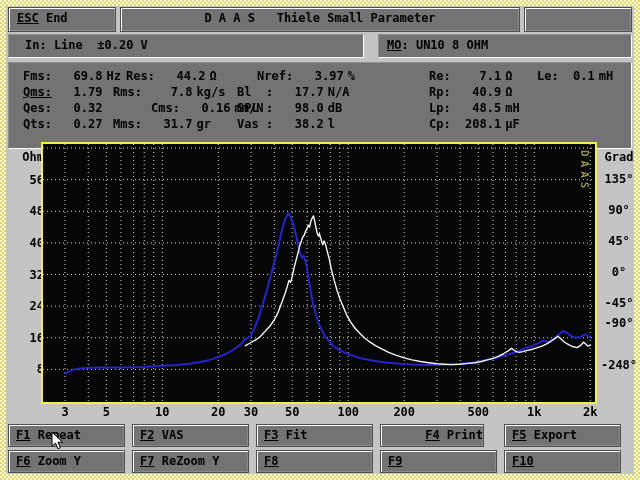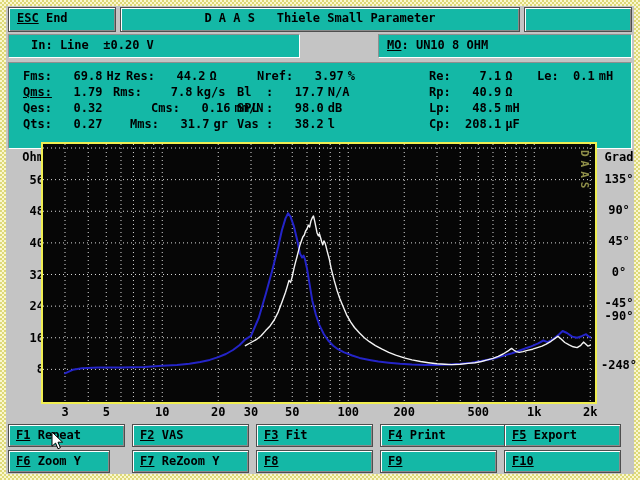--- a/index.html
+++ b/index.html
@@ -5,30 +5,30 @@
   html,body{margin:0;padding:0;}
   body{
     width:640px;height:480px;position:relative;overflow:hidden;
     font-family:"DejaVu Sans Mono","Liberation Mono",monospace;
     font-weight:bold;color:#000;
     background-color:#f7f3bd;
     background-image:conic-gradient(#ddd878 25%, #faf7cf 25% 50%, #ddd878 50% 75%, #faf7cf 75%);
     background-size:4px 4px;
   }
   .screen{position:absolute;left:6px;top:6px;width:628px;height:468px;background:#c4c4c4;}
-  .box{position:absolute;background:#14b8a6;box-sizing:border-box;}
+  .box{position:absolute;background:#737373;box-sizing:border-box;}
   .raised{border:1px solid #4e4e4e;box-shadow:inset 1px 1px 0 #ffffff, inset -1px -1px 0 #8a8a8a;}
   .sunken{border:1px solid;border-color:#8f8f8f #ffffff #ffffff #8f8f8f;}
   .u{text-decoration:underline;}
   .txt{font-size:12px;line-height:21px;white-space:pre;}
   
   .esc-box{left:2px;top:1px;width:108px;height:25px;padding-left:8px;}
   .title-box{left:114px;top:1px;width:400px;height:25px;text-align:center;}
   .spacer-box{left:518px;top:1px;width:108px;height:25px;}
-  .in-box{left:2px;top:28px;width:292px;height:24px;padding-left:22px;line-height:20px;}
+  .in-box{left:2px;top:28px;width:356px;height:24px;padding-left:16px;line-height:20px;}
   .mo-box{left:372px;top:28px;width:254px;height:24px;padding-left:8px;line-height:20px;}
   
   .param-box{left:2px;top:56px;width:624px;height:87px;}
   .prow{position:absolute;left:0;width:100%;height:16px;font-size:12px;line-height:16px;}
   .pcell{position:absolute;top:0;white-space:pre;}
   .plbl,.pval,.punit{display:inline-block;white-space:pre;}
   .pval{text-align:right;}
   .punit{padding-left:4px;}
   
   .plot{position:absolute;left:35px;top:136px;width:552px;height:258px;background:#060606;border:2px solid #f0ee52;}
@@ -69,21 +69,21 @@
         <div class="pcell" style="left: 420px;"><span class="plbl" style="width: 4ch;">Rp:</span><span class="pval" style="width: 6ch;">40.9</span><span class="punit">Ω</span></div>
       </div>
       <div class="prow" style="top: 37px;">
         <div class="pcell" style="left: 14px;"><span class="plbl" style="width: 5ch;">Qes:</span><span class="pval" style="width: 6ch;">0.32</span><span class="punit"></span></div>
         <div class="pcell" style="left: 134px; margin-left: 8px;"><span class="plbl" style="width: 5ch;">Cms:</span><span class="pval" style="width: 6ch;">0.16</span><span class="punit">mm/N</span></div>
         <div class="pcell" style="left: 228px;"><span class="plbl" style="width: 6ch;">SPL :</span><span class="pval" style="width: 6ch;">98.0</span><span class="punit">dB</span></div>
         <div class="pcell" style="left: 420px;"><span class="plbl" style="width: 4ch;">Lp:</span><span class="pval" style="width: 6ch;">48.5</span><span class="punit">mH</span></div>
       </div>
       <div class="prow" style="top: 53px;">
         <div class="pcell" style="left: 14px;"><span class="plbl" style="width: 5ch;">Qts:</span><span class="pval" style="width: 6ch;">0.27</span><span class="punit"></span></div>
-        <div class="pcell" style="left: 121px;"><span class="plbl" style="width: 5ch;">Mms:</span><span class="pval" style="width: 6ch;">31.7</span><span class="punit">gr</span></div>
+        <div class="pcell" style="left: 104px;"><span class="plbl" style="width: 5ch;">Mms:</span><span class="pval" style="width: 6ch;">31.7</span><span class="punit">gr</span></div>
         <div class="pcell" style="left: 228px;"><span class="plbl" style="width: 6ch;">Vas :</span><span class="pval" style="width: 6ch;">38.2</span><span class="punit">l</span></div>
         <div class="pcell" style="left: 420px;"><span class="plbl" style="width: 4ch;">Cp:</span><span class="pval" style="width: 6ch;">208.1</span><span class="punit">µF</span></div>
       </div>
     </div>
 
   <div id="chartArea">
     <div class="axhead ytick" style="left:0;top:144px;">Ohm</div>
     <div class="axhead" style="left:594px;top:144px;width:38px;text-align:center;">Grad</div>
     <div id="yticks">
         <div class="ytick" style="left: 0px; top: 166.632px;">56</div>
@@ -93,21 +93,21 @@
         <div class="ytick" style="left: 0px; top: 293.128px;">24</div>
         <div class="ytick" style="left: 0px; top: 324.752px;">16</div>
         <div class="ytick" style="left: 0px; top: 356.376px;">8</div>
       </div>
     <div id="gticks">
         <div class="gtick" style="left: 594px; top: 165.999px;">135°</div>
         <div class="gtick" style="left: 594px; top: 196.999px;">90°</div>
         <div class="gtick" style="left: 594px; top: 228px;">45°</div>
         <div class="gtick" style="left: 594px; top: 259px;">0°</div>
         <div class="gtick" style="left: 594px; top: 290px;">-45°</div>
-        <div class="gtick" style="left: 594px; top: 303px;">-90°</div>
+        <div class="gtick" style="left: 594px; top: 310px;">-90°</div>
         <div class="gtick" style="left: 594px; top: 352.001px;">-248°</div>
       </div>
     <div id="xticks">
         <div class="xtick" style="left: 39px; top: 399px;">3</div>
         <div class="xtick" style="left: 80.2639px; top: 399px;">5</div>
         <div class="xtick" style="left: 136.255px; top: 399px;">10</div>
         <div class="xtick" style="left: 192.247px; top: 399px;">20</div>
         <div class="xtick" style="left: 225px; top: 399px;">30</div>
         <div class="xtick" style="left: 266.264px; top: 399px;">50</div>
         <div class="xtick" style="left: 322.255px; top: 399px;">100</div>
@@ -158,23 +158,23 @@
           <polyline points="22.0,229.3 29.7,225.8 38.9,224.2 54.8,223.4 78.0,223.4 101.2,223.0 119.3,221.8 134.0,221.0 146.4,219.8 157.2,217.9 166.7,215.9 175.2,213.1 182.9,210.0 190.0,206.0 196.4,201.3 202.4,195.3 208.0,191.8 215.7,174.0 222.7,150.3 229.2,126.6 235.2,102.8 238.9,86.2 242.5,74.4 245.1,69.2 247.6,72.8 250.9,82.3 254.0,95.3 257.0,109.6 259.1,113.5 260.6,111.5 261.9,115.1 264.0,124.6 266.6,140.4 269.2,156.2 272.9,170.8 276.4,181.1 280.9,190.2 285.2,196.5 290.2,201.7 294.9,205.2 301.1,208.4 309.2,211.5 316.5,213.9 326.4,215.9 335.3,217.5 345.7,218.7 357.1,219.8 368.9,220.6 382.4,221.0 394.0,221.0 406.5,220.6 417.2,219.8 428.5,218.7 438.4,217.1 450.0,214.7 460.1,211.9 469.1,209.2 478.1,206.0 487.1,202.8 495.2,199.3 500.4,196.5 504.6,198.1 509.9,195.3 514.9,191.4 519.6,187.0 524.0,189.0 529.2,192.6 534.1,193.8 538.7,192.2 543.1,190.2 545.2,192.2 547.2,193.4" fill="none" stroke="#2424c8" stroke-width="2" stroke-linejoin="round" stroke-linecap="round"></polyline>
           <polyline points="202.4,201.7 208.0,198.5 213.2,195.7 218.1,191.8 222.7,186.6 227.1,181.9 231.2,176.0 235.2,168.1 238.9,158.2 242.5,148.3 244.3,142.4 246.0,136.4 247.6,138.4 249.3,132.5 250.9,124.6 252.4,118.6 254.0,112.7 255.5,106.8 257.0,100.9 258.4,96.9 259.8,93.0 261.3,91.0 262.6,87.0 264.0,85.0 265.3,81.1 266.6,83.1 267.9,77.1 269.2,74.0 270.5,72.0 271.7,77.1 272.9,83.1 274.1,89.0 275.3,91.8 276.4,89.8 277.6,93.7 278.7,97.7 279.8,100.9 280.9,96.9 282.0,98.9 283.1,102.8 284.1,106.8 286.2,114.7 288.2,124.6 291.2,136.4 294.0,146.3 296.7,154.2 300.3,162.9 303.6,170.8 307.6,177.9 311.5,183.5 316.5,189.0 321.3,193.8 326.4,197.7 332.4,201.7 339.1,205.2 345.7,208.4 352.7,211.1 361.2,213.9 368.9,215.9 377.6,217.5 385.5,218.7 394.0,219.8 401.7,220.2 408.7,220.6 417.2,220.2 424.9,219.4 432.0,218.7 438.4,217.5 444.4,215.9 450.0,214.3 455.2,212.3 460.1,210.0 464.7,207.2 468.6,204.4 470.7,206.0 473.2,207.6 476.2,208.4 480.0,207.6 484.5,206.4 489.6,205.2 494.4,203.6 499.0,202.1 503.2,200.1 508.0,197.3 512.4,194.1 514.9,192.2 518.4,195.3 521.8,198.5 526.1,200.9 530.2,202.8 534.1,203.6 537.8,201.3 540.5,198.1 542.7,200.1 544.8,202.1 547.2,201.3" fill="none" stroke="#f4f4f4" stroke-width="1.4" stroke-linejoin="round" stroke-linecap="round"></polyline>
         </svg>
     </div>
   </div>
 
   <div id="fkeys">
       <div class="box raised fkey" style="left: 2px; top: 418px; width: 117px;"><span class="u">F1</span><span> Repeat</span></div>
       <div class="box raised fkey" style="left: 126px; top: 418px; width: 117px;"><span class="u">F2</span><span> VAS</span></div>
       <div class="box raised fkey" style="left: 250px; top: 418px; width: 117px;"><span class="u">F3</span><span> Fit</span></div>
-      <div class="box raised fkey" style="left: 374px; top: 418px; width: 126px;"><span class="u">F4</span><span> Print</span></div>
+      <div class="box raised fkey" style="left: 374px; top: 418px; width: 104px; text-align: right;"><span class="u">F4</span><span> Print</span></div>
       <div class="box raised fkey" style="left: 498px; top: 418px; width: 117px;"><span class="u">F5</span><span> Export</span></div>
-      <div class="box raised fkey" style="left: 2px; top: 444px; width: 102px;"><span class="u">F6</span><span> Zoom Y</span></div>
+      <div class="box raised fkey" style="left: 2px; top: 444px; width: 117px;"><span class="u">F6</span><span> Zoom Y</span></div>
       <div class="box raised fkey" style="left: 126px; top: 444px; width: 117px;"><span class="u">F7</span><span> ReZoom Y</span></div>
       <div class="box raised fkey" style="left: 250px; top: 444px; width: 117px;"><span class="u">F8</span><span></span></div>
       <div class="box raised fkey" style="left: 374px; top: 444px; width: 117px;"><span class="u">F9</span><span></span></div>
       <div class="box raised fkey" style="left: 498px; top: 444px; width: 117px;"><span class="u">F10</span><span></span></div>
     </div>
 
 </div>
 
 <svg class="mouse" viewBox="0 0 14 20">
   <path d="M1,1 L1,15.2 L4.6,12.1 L7.0,17.8 L9.4,16.7 L7.0,11.2 L11.6,11.2 Z" fill="#ffffff" stroke="#000000" stroke-width="1"></path>

